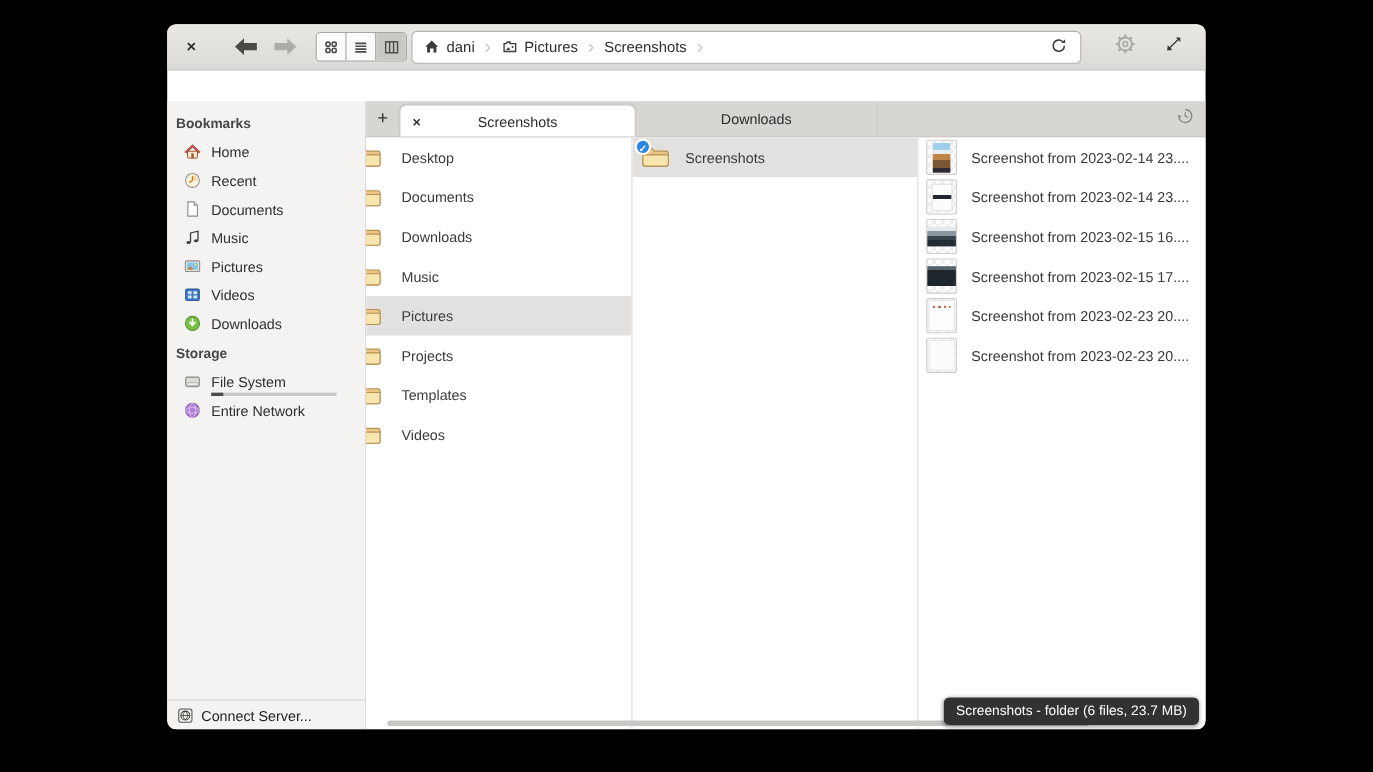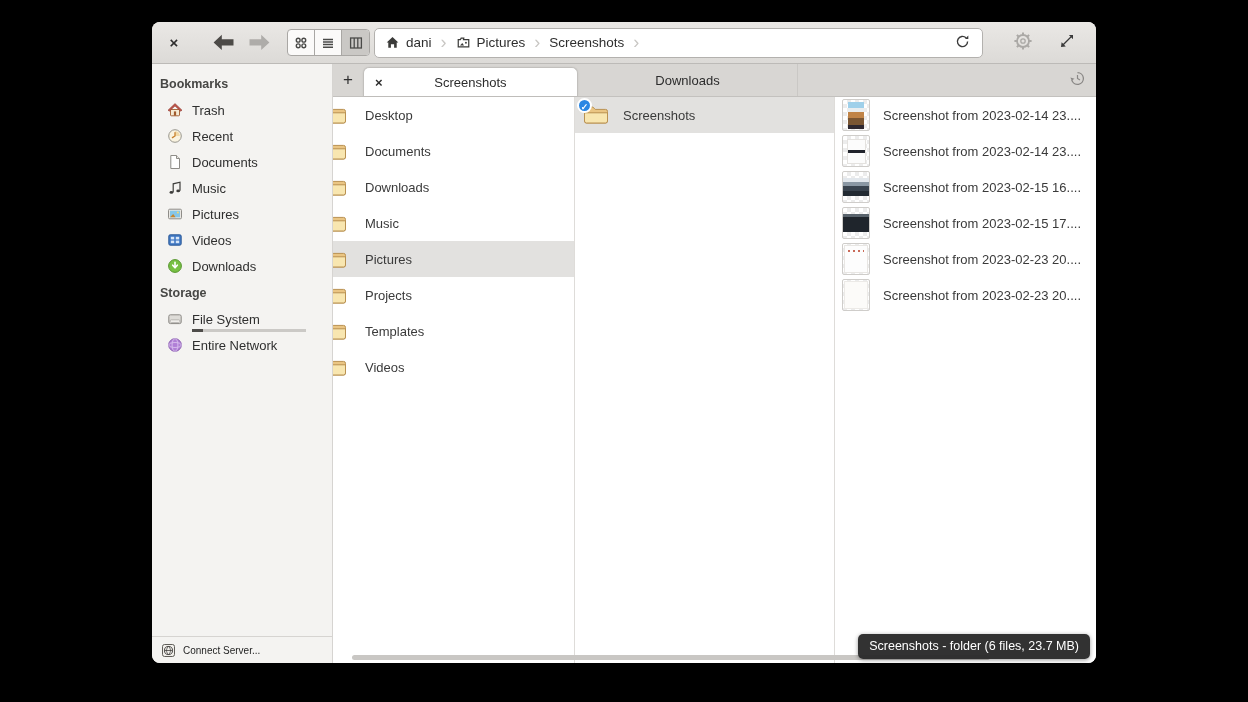--- a/index.html
+++ b/index.html
@@ -27,32 +27,32 @@
     font-size:13.5px; color:#2e2e2e; }
   .crumbs { display:flex; align-items:center; flex:1; min-width:0; }
   .crumb { display:flex; align-items:center; gap:6px; white-space:nowrap; }
   .crumb .icon svg { width:15px; height:15px; display:block; }
   .crumb-sep { color:#c9c7c4; font-size:18px; margin:0 9px; font-weight:normal; }
   .refresh-btn { width:32px; height:28px; display:flex; align-items:center; justify-content:center; }
   .gear-btn { margin-left:10px; width:28px; height:28px; }
   .expand-btn { margin-left:17px; width:26px; height:26px; }
 
   
-  .body { flex:1; display:flex; min-height:0; }
+  .body { flex:1; display:flex; min-height:0;margin-top:28px; }
 
   .sidebar { flex:0 0 181px; background:#f4f3f1; border-right:1px solid #d6d4d1;
     display:flex; flex-direction:column; padding-top:6px; font-size:13px; color:#2f2f2f; }
   .side-header { font-weight:bold; font-size:12.5px; color:#474745; padding:7px 8px 6px 8px; }
   .side-item { height:26px; display:flex; align-items:center; gap:9px; padding-left:15px; cursor:default; }
   .side-item .icon svg { width:16px; height:16px; display:block; }
   .side-label { position:relative; white-space:nowrap; }
   .usage { position:absolute; left:0; top:17px; width:114px; height:3px; background:#cbc9c6; }
   .usage::before { content:""; position:absolute; left:0; top:0; width:11px; height:3px; background:#4e4c4a; }
   .connect { margin-top:auto; flex:0 0 27px; border-top:1px solid #d6d4d1; display:flex; align-items:center;
-    gap:7px; padding-left:9px; font-size:10px; color:#1f1f1f; }
+    gap:7px; padding-left:9px; font-size:13px; color:#1f1f1f; }
   .connect .icon svg { width:15px; height:15px; display:block; }
 
   .content { flex:1; display:flex; flex-direction:column; min-width:0; }
 
   
   .tabbar { flex:0 0 33px; background:#d8d6d3; border-bottom:1px solid #c3c1be; display:flex; align-items:stretch; position:relative; }
   .newtab { width:30px; display:flex; align-items:center; justify-content:center; font-size:17px; color:#2f2f2f; }
   .tab { display:flex; align-items:center; justify-content:center; font-size:13px; color:#2c2c2c; position:relative; cursor:default; }
   .tab.active { width:215px; background:#fff; border:1px solid #c2c0bd; border-bottom:none;
     border-radius:6px 6px 0 0; margin-top:3px; box-shadow:0 0 2px rgba(0,0,0,.08); }
@@ -213,21 +213,21 @@
         <div>
             <div class="side-header">Bookmarks</div>
             <div class="side-item">
               <span class="icon">
                 <svg viewBox="0 0 16 16">
                   <path d="M3.5 7.5h9V13a.8.8 0 0 1-.8.8H4.3a.8.8 0 0 1-.8-.8Z" fill="#f5ead4" stroke="#a05a2c" stroke-width=".9"></path>
                   <path d="M8 1.6 15 8.2l-1.3 1L8 3.9 2.3 9.2 1 8.2Z" fill="#c0564b" stroke="#8f3d34" stroke-width=".6"></path>
                   <rect x="6.9" y="9.4" width="2.2" height="4.2" fill="#a05a2c"></rect>
                 </svg>
               </span>
-              <span class="side-label">Trash</span>
+              <span class="side-label">Home</span>
             </div>
             <div class="side-item">
               <span class="icon">
                 <svg viewBox="0 0 16 16">
                   <circle cx="8" cy="8" r="6.3" fill="#f9f3e0" stroke="#98968f"></circle>
                   <path d="M8 8V3.2A4.8 4.8 0 0 1 12.8 8Z" fill="#f0d9a8"></path>
                   <path d="M8 4.6V8l-2.6 1.6" stroke="#c77f2a" stroke-width="1.3" fill="none" stroke-linecap="round"></path>
                 </svg>
               </span>
               <span class="side-label">Recent</span>

